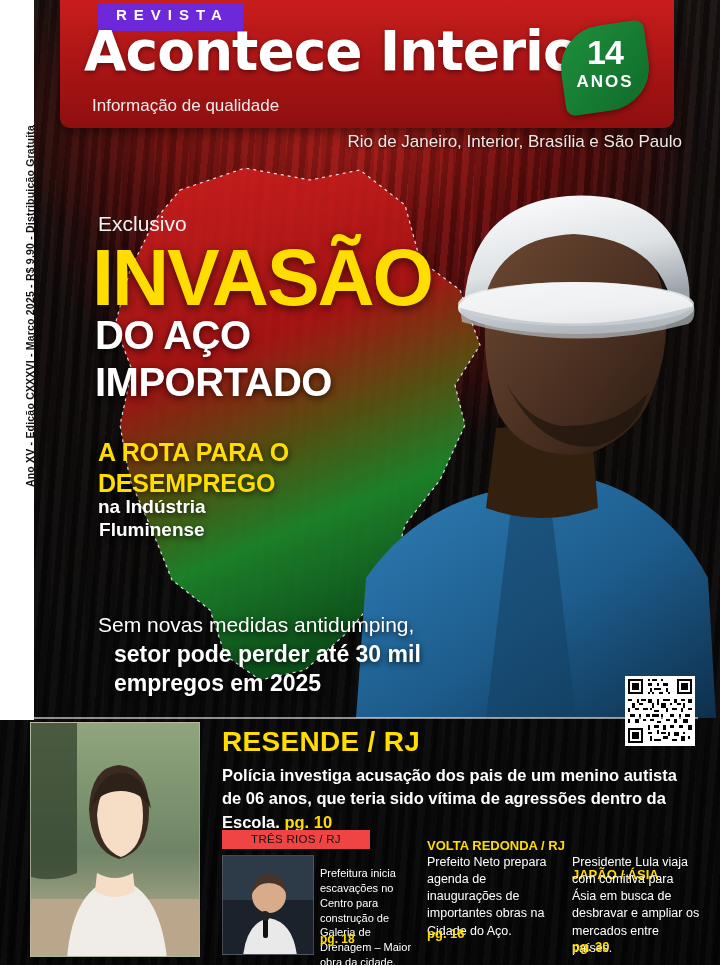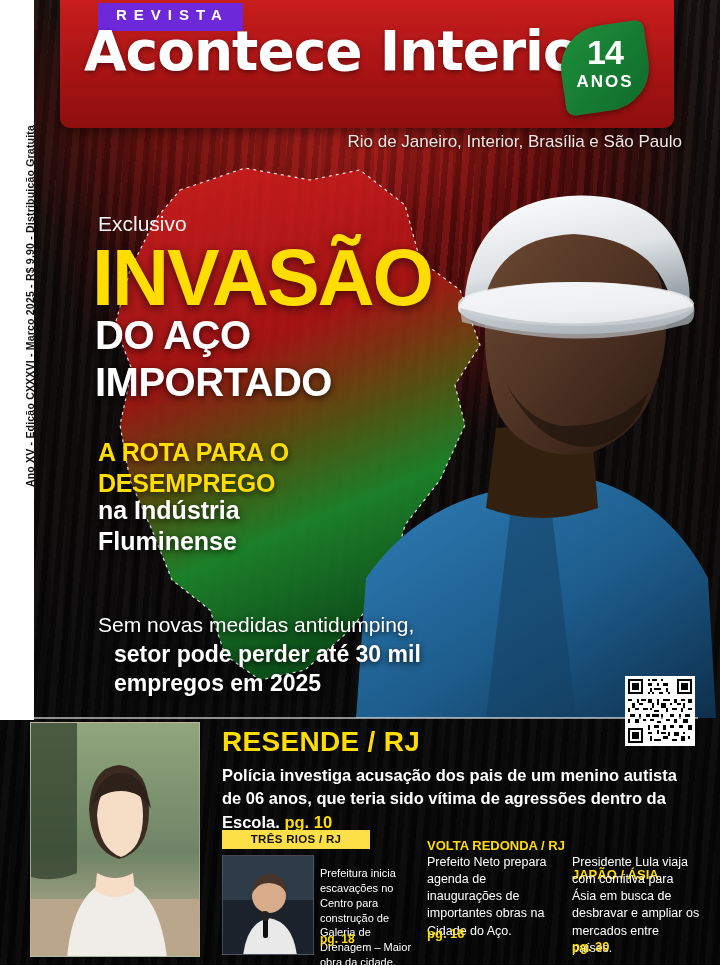--- a/index.html
+++ b/index.html
@@ -115,23 +115,24 @@
   .h-l3 {
     position:absolute; left:95px; top:360px; font-size:40px; font-weight:800;
     color:#ffffff; letter-spacing:-.5px; text-shadow:0 2px 7px rgba(0,0,0,.7);
   }
   .sub-y1 {
     position:absolute; left:98px; top:437px; font-size:25px; font-weight:800;
     color:#ffdd00; line-height:1.22; letter-spacing:-.2px;
     text-shadow:0 2px 6px rgba(0,0,0,.7);
   }
   .sub-w1 {
-    position:absolute; left:98px; top:495px; font-size:25px; font-weight:700;
+    position:absolute; left:98px; top:495px; font-size:19px; font-weight:700;
     color:#fff; line-height:1.22;
     text-shadow:0 2px 6px rgba(0,0,0,.7);
+    text-align:center;
   }
   .kicker1 {
     position:absolute; left:98px; top:613px; font-size:21px; font-weight:400;
     color:#fff; text-shadow:0 2px 6px rgba(0,0,0,.8);
   }
   .kicker2 {
     position:absolute; left:114px; top:640px; font-size:23px; font-weight:700;
     color:#fff; line-height:1.25; text-shadow:0 2px 6px rgba(0,0,0,.8);
   }
 
@@ -156,21 +157,21 @@
     color:#ffdd00; letter-spacing:.3px;
   }
   .resende-text {
     position:absolute; left:222px; top:764px; width:470px; font-size:16.5px;
     font-weight:700; line-height:1.42; color:#fff;
   }
   .resende-text .pg { color:#ffdd00; }
 
   .tr-tag {
     position:absolute; left:222px; top:830px; width:148px; height:19px;
-    background:#fde047; color:#111; font-size:11.5px; font-weight:700;
+    background:#ef4444; color:#111; font-size:11.5px; font-weight:400;
     text-align:center; line-height:19px; letter-spacing:.3px;
   }
   .tr-photo {
     position:absolute; left:222px; top:855px; width:92px; height:100px;
     background:linear-gradient(180deg,#2a3340 0%, #1a2029 100%);
     border:1px solid rgba(255,255,255,.18); overflow:hidden;
   }
   .tr-text {
     position:absolute; left:320px; top:856px; width:92px; font-size:11px;
     line-height:1.35; color:#fff;margin-top:10px;
@@ -249,20 +250,21 @@
     </svg>
   </div>
 
   <div class="spine">
     <span>Ano XV - Edição CXXXVI - Março 2025 - R$ 9,90 - Distribuição Gratuita</span>
   </div>
 
   <div class="masthead"></div>
   <div class="revista">REVISTA</div>
   <div class="mag-title">Acontece Interior</div>
+  <div class="mag-sub">Informação de qualidade</div>
   <div class="badge">
     <div class="leaf"></div>
     <div class="num">14</div>
     <div class="anos">ANOS</div>
   </div>
   <div class="cities">Rio de Janeiro, Interior, Brasília e São Paulo</div>
 
   <div class="exclusivo">Exclusivo</div>
   <div class="h-invasao">INVASÃO</div>
   <div class="h-l2">DO AÇO</div>

